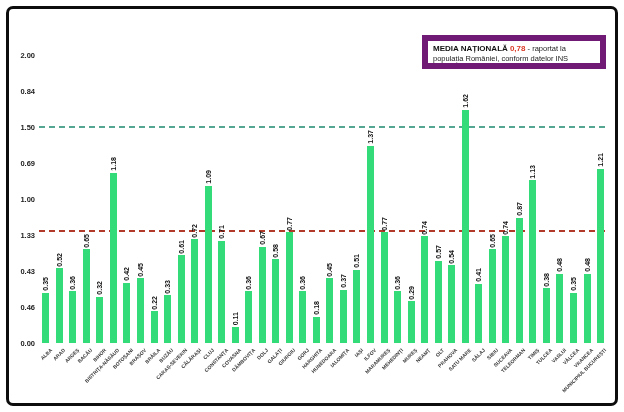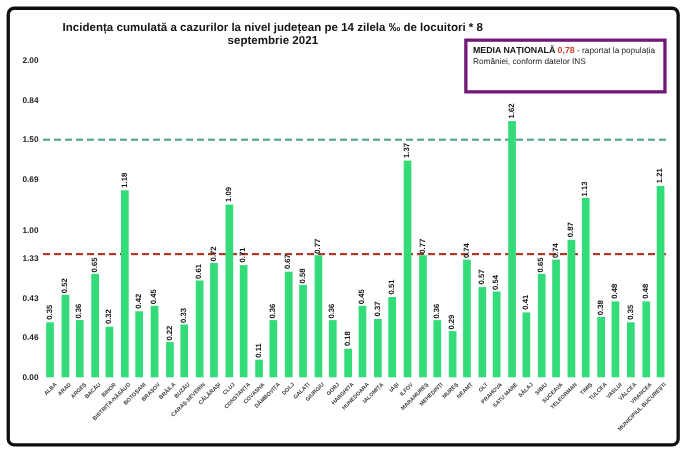--- a/index.html
+++ b/index.html
@@ -19,23 +19,23 @@
   .title {
     position: absolute;
     left: 44px; top: 10px; width: 390px;
     font-size: 10.5px; font-weight: bold; color: #151515;
     text-align: center;
     letter-spacing: 0px;
   }
   .legend {
     position: absolute;
     right: 9px; top: 26px; width: 184px;
-    border: 3px solid #701a75;
+    border: 6px solid #701a75;
     background: #ffffff;
-    padding: 3px 5px 22px 5px;
+    padding: 3px 5px 0 5px;
     font-size: 7.5px; line-height: 9.5px; color: #222;
   }
   .leg-label { font-weight: bold; font-size: 8px; color: #111; }
   .leg-value { font-weight: bold; font-size: 8px; color: #d93a26; }
   .plot {
     position: absolute;
     left: 30px; top: 46px; width: 568px; height: 288px;
   }
   .ytick {
     position: absolute;
@@ -79,35 +79,34 @@
     font-size: 5px; font-weight: bold; color: #3a3a3a;
     transform: rotate(-45deg);
     transform-origin: 100% 0%;
     white-space: nowrap;
   }
 </style>
 </head>
 <body>
 
 <div class="frame">
-  <div class="title">Incidența cumulată a cazurilor la nivel județean pe 14 zilela ‰ de locuitori * 8 septembrie 2021</div>
 
   <div class="legend">
     <span class="leg-label">MEDIA NAȚIONALĂ</span>
     <span class="leg-value">0,78</span>
     <span class="leg-suffix">- raportat la populația României, conform datelor INS</span>
   </div>
 
   <div class="plot">
     <div id="yaxis">
         <div class="ytick" style="top: 288px;">0.00</div>
         <div class="ytick" style="top: 252px;">0.46</div>
         <div class="ytick" style="top: 216px;">0.43</div>
         <div class="ytick" style="top: 180px;">1.33</div>
-        <div class="ytick" style="top: 144px; margin-top: 10px;">1.00</div>
+        <div class="ytick" style="top: 144px;">1.00</div>
         <div class="ytick" style="top: 108px;">0.69</div>
         <div class="ytick" style="top: 72px;">1.50</div>
         <div class="ytick" style="top: 36px;">0.84</div>
         <div class="ytick" style="top: 0px;">2.00</div>
       </div>
     <div id="reflines">
         <div class="refline" style="top: 71px; background: repeating-linear-gradient(to right, rgb(85, 165, 147) 0px, rgb(85, 165, 147) 6px, transparent 6px, transparent 10px);"></div>
         <div class="refline" style="top: 174.68px; background: repeating-linear-gradient(to right, rgb(178, 58, 43) 0px, rgb(178, 58, 43) 6px, transparent 6px, transparent 10px);"></div>
       </div>
     <div class="bars" id="bars">

